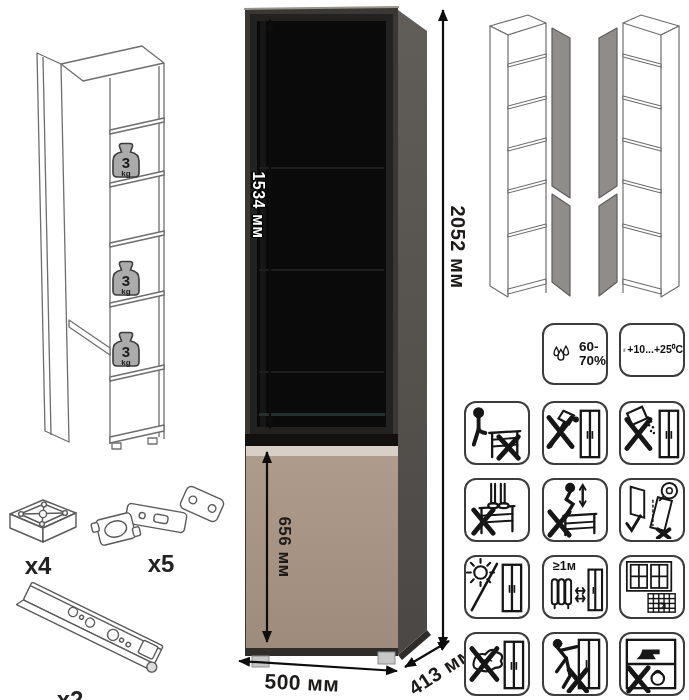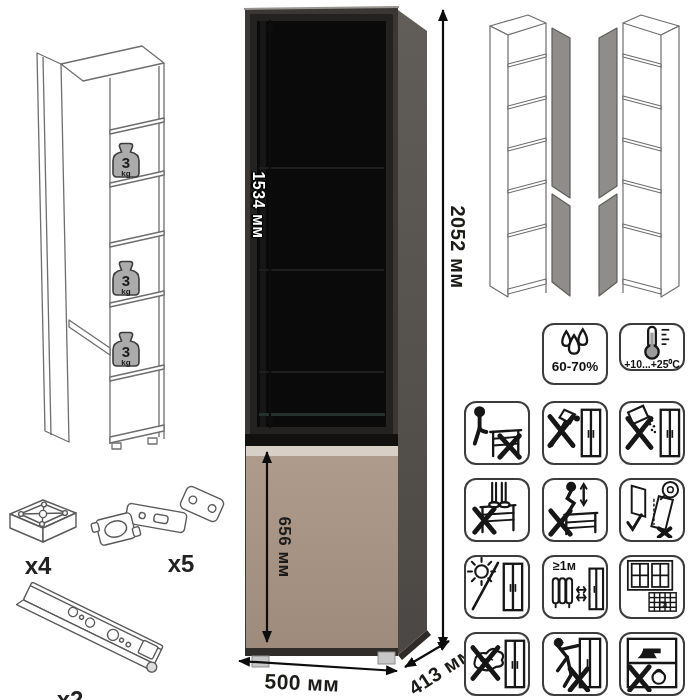--- a/index.html
+++ b/index.html
@@ -4,21 +4,21 @@
 <style>
   html,body{margin:0;padding:0;background:#fff;}
   #stage{position:relative;width:689px;height:700px;background:#fff;overflow:hidden;
          font-family:"Liberation Sans",sans-serif;}
   svg{display:block;}
   .abs{position:absolute;}
   .dim{position:absolute;font-weight:700;color:#1d1b19;white-space:nowrap;letter-spacing:.5px;}
   .dim-light{color:#fff;text-shadow:-1px -1px 0 #000,1px -1px 0 #000,-1px 1px 0 #000,1px 1px 0 #000,0 2px 1px #000;}
   .hw-label{position:absolute;font-size:24px;font-weight:600;color:#222;transform:translate(-50%,-50%);}
   .picto{position:absolute;width:66px;height:64px;border:2.5px solid #3c3c3c;border-radius:12px;
-         background:#fff;box-sizing:border-box;display:flex;flex-direction:column;align-items:center;justify-content:flex-start;}
+         background:#fff;box-sizing:border-box;display:flex;flex-direction:row;align-items:center;justify-content:flex-start;}
   .picto-label{font-weight:700;color:#111;line-height:1;margin-top:-1px;}
   .weight-badge{position:absolute;width:30px;height:38px;}
   .heater-dist{position:absolute;top:2px;left:9px;font-size:12.5px;font-weight:700;color:#111;}
 </style>
 </head>
 <body>
 
 <div id="stage">
 
   <svg width="0" height="0" class="abs" aria-hidden="true">
@@ -177,34 +177,34 @@
         <circle cx="70" cy="11" r="4.5"></circle>
         <circle cx="96" cy="12" r="5.5"></circle>
       <circle cx="60" cy="10" r="2"></circle>
         <circle cx="106" cy="13" r="2"></circle>
         <circle cx="114" cy="14" r="2.2"></circle>
       <rect x="126" y="3" width="16" height="14" rx="2"></rect>
       <circle cx="145" cy="24" r="5" fill="#ddd"></circle>
     </g>
   </svg>
   <span class="hw-label" style="left:38px;top:566px;">x4</span>
-  <span class="hw-label" style="left:161px;top:564px;margin-left:20px;">x5</span>
+  <span class="hw-label" style="left:161px;top:564px;">x5</span>
   <span class="hw-label" style="left:70px;top:700px;">x2</span>
 
   <div class="picto" style="left:542px;top:323px;height:62px;">
     <svg width="60" height="36" viewBox="0 0 62 36">
       <g fill="#fff" stroke="#161616" stroke-width="2.4">
         <path d="M22,6 C16.5,14.5 16.5,21 22,21 C27.5,21 27.5,14.5 22,6 Z"></path>
         <path d="M39,4 C33,13 33,20 39,20 C45,20 45,13 39,4 Z"></path>
         <path d="M30,10 C23,20.5 23,29 30,29 C37,29 37,20.5 30,10 Z"></path>
       </g>
     </svg>
     <span class="picto-label" style="font-size:13.5px;">60-70%</span>
   </div>
-  <div class="picto" style="left:619px;top:323px;height:48px;">
+  <div class="picto" style="left:619px;top:323px;height:54px;">
     <svg width="60" height="36" viewBox="0 0 62 36">
       <g stroke="#161616" fill="none" stroke-width="2.4">
         <rect x="27" y="2" width="8" height="22" rx="4"></rect>
         <circle cx="31" cy="28" r="7" fill="#9c9c9c"></circle>
         <rect x="29.3" y="8" width="3.4" height="18" fill="#9c9c9c" stroke="none"></rect>
         <g stroke-width="1.8">
           <line x1="41" y1="5" x2="49" y2="5"></line>
             <line x1="41" y1="10" x2="46" y2="10"></line>
           <line x1="41" y1="15" x2="49" y2="15"></line>
             <line x1="41" y1="20" x2="46" y2="20"></line>

